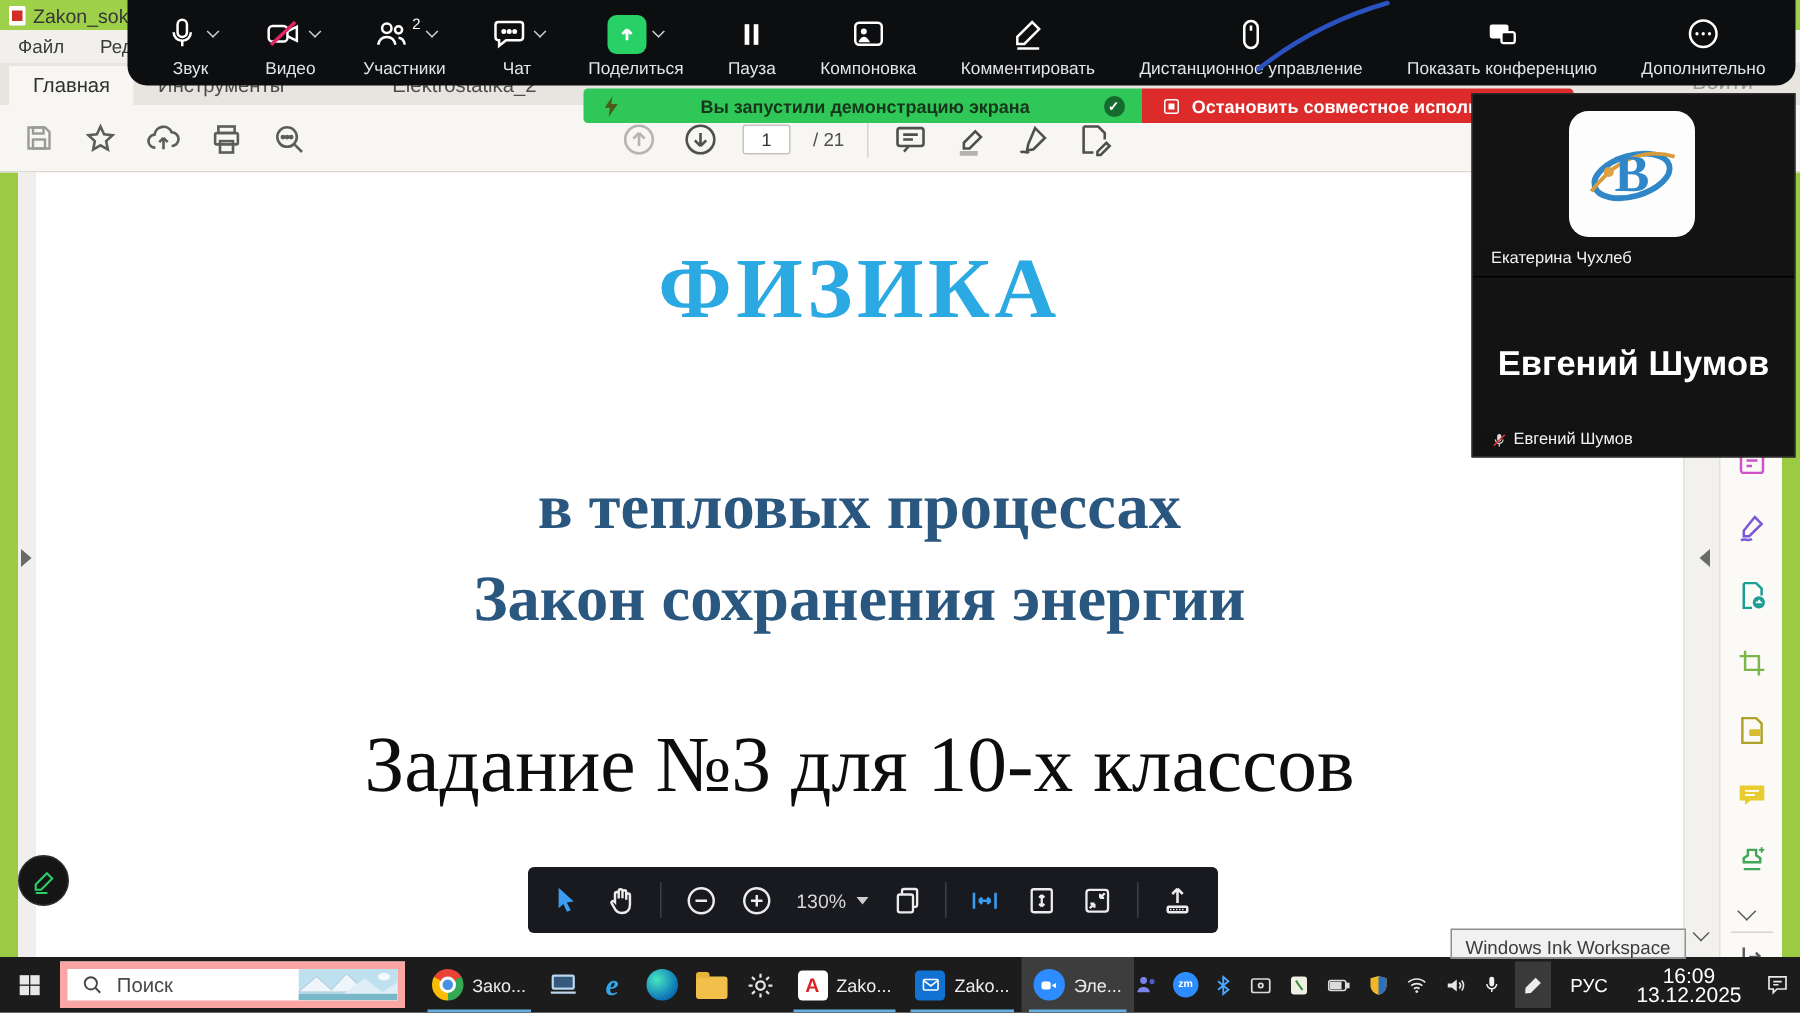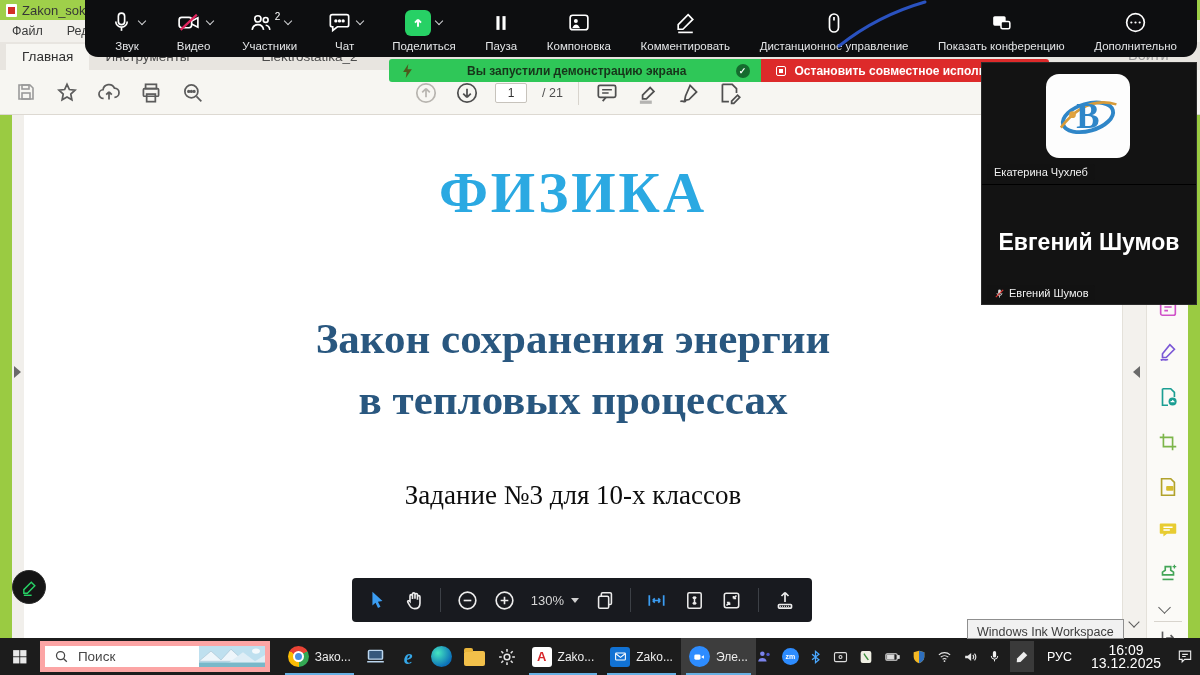--- a/index.html
+++ b/index.html
@@ -28,21 +28,21 @@
   .page{left:24px;top:115px;width:1098px;height:523px;background:#fff;z-index:3;}
   .collapse-arrow{width:0;height:0;border-top:6px solid transparent;border-bottom:6px solid transparent;z-index:4;}
   .scrollzone{left:1122px;top:115px;width:24px;height:523px;background:#f3f1ed;z-index:3;border-left:1px solid #e4e1da;}
   .sidebar{left:1146px;top:115px;width:42px;height:523px;background:#fbfaf7;border-left:1px solid #e4e1da;z-index:3;}
   .sb-ic{position:absolute;left:10px;width:22px;height:22px;}
   .sb-div{position:absolute;left:7px;width:28px;height:1px;background:#d8d4cd;}
 
   
   .slide-title{left:24px;top:160px;width:1098px;text-align:center;font-family:"Liberation Serif",serif;font-weight:700;font-size:57px;letter-spacing:3px;color:#2ba9e2;z-index:4;}
   .slide-sub{left:24px;top:308px;width:1098px;text-align:center;font-family:"Liberation Serif",serif;font-weight:700;font-size:43px;line-height:61px;color:#29577f;z-index:4;}
-  .slide-task{left:24px;top:480px;width:1098px;text-align:center;font-family:"Liberation Serif",serif;font-size:27px;color:#0d0d0d;z-index:4;}
+  .slide-task{left:24px;top:480px;width:1098px;text-align:center;font-family:"Liberation Serif",serif;font-size:53px;color:#0d0d0d;z-index:4;}
 
   
   .zoom-toolbar{left:85px;top:0;width:1112px;height:57px;background:#0d0e10;border-radius:0 0 13px 13px;z-index:40;
                 display:flex;align-items:center;justify-content:space-between;padding:2px 20px 0 24px;}
   .zbtn{display:flex;flex-direction:column;align-items:center;gap:2px;color:#e3e5e7;font-size:11.5px;white-space:nowrap;}
   .zbtn .row{display:flex;align-items:center;gap:5px;height:30px;}
   .caret{width:6px;height:6px;border-right:1.4px solid #cfd1d3;border-bottom:1.4px solid #cfd1d3;transform:rotate(45deg);margin-top:-3px;}
   .badge2{font-size:10px;color:#fff;margin:-12px 0 0 -4px;}
   .share-sq{width:26px;height:26px;border-radius:6px;background:#27d165;display:flex;align-items:center;justify-content:center;}
   .swoosh{left:833px;top:0;width:95px;height:50px;z-index:41;pointer-events:none;}
@@ -186,22 +186,22 @@
     </div>
   </div>
   <span class="signin">Войти</span>
 
   <div class="abs gutter" style="left:12px;top:115px;width:12px;height:523px;"></div>
   <div class="abs page"></div>
   <div class="abs collapse-arrow" style="left:14px;top:366px;border-left:none;border-right:7px solid #6a6a6a;transform:rotate(180deg);"></div>
 
   <div class="abs slide-title">ФИЗИКА</div>
   <div class="abs slide-sub">
+    <div>в тепловых процессах</div>
     <div>Закон сохранения энергии</div>
-    <div>в тепловых процессах</div>
   </div>
   <div class="abs slide-task">Задание №3 для 10-х классов</div>
 
   <div class="abs scrollzone"></div>
   <div class="abs collapse-arrow" style="left:1133px;top:366px;border-right:none;border-left:7px solid #6a6a6a;transform:rotate(180deg);"></div>
   <div class="abs" style="left:1124px;top:618px;width:20px;height:14px;z-index:4;">
     <div style="width:8px;height:8px;border-right:1.7px solid #5a5a5a;border-bottom:1.7px solid #5a5a5a;transform:rotate(45deg);margin:0 auto;"></div>
   </div>
 
   <div class="abs sidebar">

